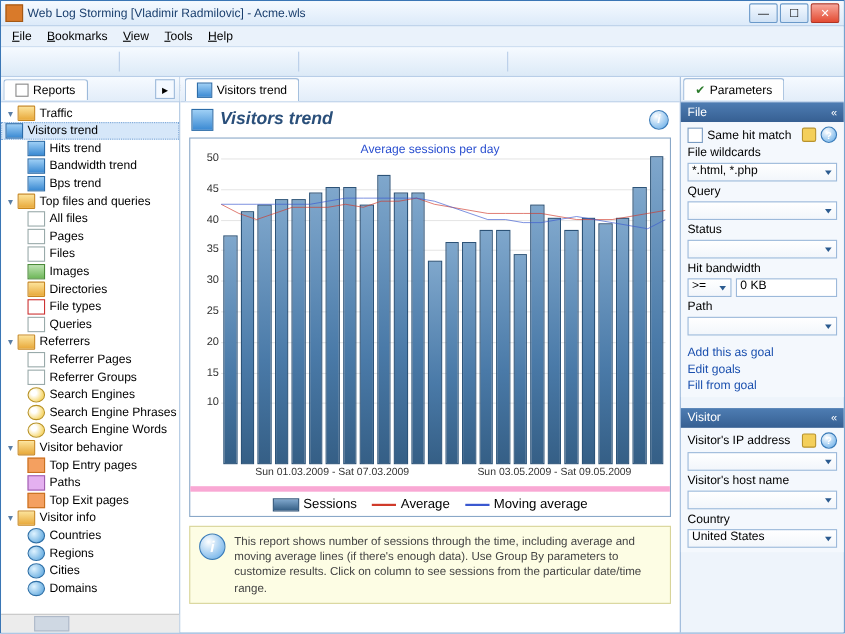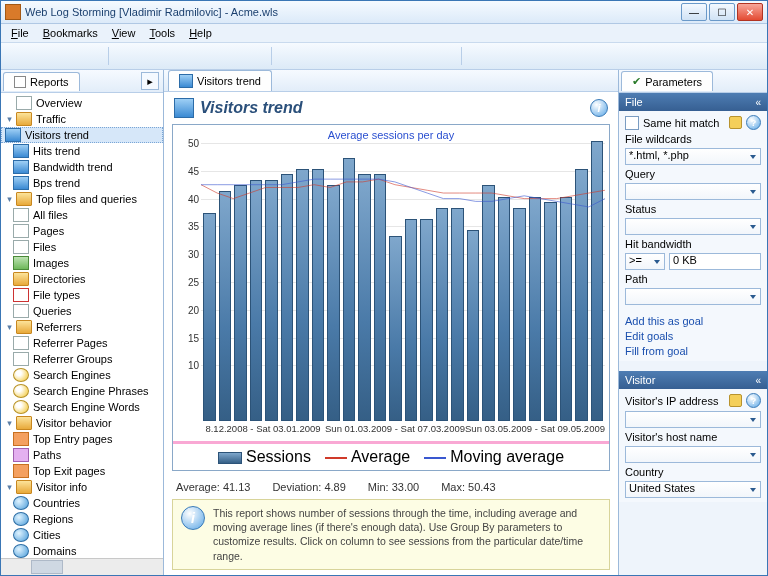--- a/index.html
+++ b/index.html
@@ -27,21 +27,21 @@
 .tree .item{display:flex;align-items:center;padding:1px 2px 1px 4px;white-space:nowrap;cursor:default;}
 .tree .item.section{font-weight:normal;color:#000;}
 .tree .item.sel{background:#d6e7f9;border:1px dotted #7aa6d6;padding:0 1px 0 3px;}
 .tree .exp{width:9px;text-align:center;color:#5a7ea6;margin-right:2px;font-size:9px;}
 .tree .ico{width:14px;height:12px;margin-right:4px;}
 .tree .ico.folder{background:linear-gradient(#fce39a,#e8a93a);border:1px solid #c8871f;border-radius:1px;}
 .tree .ico.file{background:#fff;border:1px solid #9aa;}
 .tree .ico.chart{background:linear-gradient(#9ecff5,#3b8ad3);border:1px solid #2c6ca8;}
 .tree .ico.magnify{background:radial-gradient(circle at 35% 35%,#fff 20%,#f7d974 70%);border:1px solid #b89328;border-radius:50%;}
 .tree .ico.globe{background:radial-gradient(circle at 35% 35%,#dff3ff,#4b9cd9);border:1px solid #2e6fa6;border-radius:50%;}
-.tree .sub{padding-left:12px;}
+.tree .sub{padding-left:24px;}
 .hscroll{height:16px;background:#ececec;border-top:1px solid #c8c8c8;position:relative;}
 .hscroll .thumb{position:absolute;left:30px;width:30px;top:1px;bottom:1px;background:#cfd8e3;border:1px solid #aeb9c8;}
 .center{flex:1;display:flex;flex-direction:column;background:#fff;min-width:0;}
 .center .tabhdr{padding-left:4px;}
 .center .tabhdr .tab .tico{width:12px;height:12px;}
 .rpt-title{display:flex;align-items:center;padding:6px 10px 2px 10px;}
 .rpt-title .tico{width:18px;height:18px;margin-right:6px;background:linear-gradient(#9ecff5,#3b8ad3);border:1px solid #2c6ca8;}
 .rpt-title h2{margin:0;font-size:16px;font-style:italic;font-weight:bold;color:#2a4f7a;flex:1;}
 .rpt-title .info{width:16px;height:16px;border-radius:50%;background:radial-gradient(circle at 35% 30%,#fff,#5aa6e6);border:1px solid #3a7bb8;color:#fff;font-style:italic;font-weight:bold;display:flex;align-items:center;justify-content:center;font-size:11px;}
 .chartbox{margin:4px 8px;border:1px solid #8aa8c8;background:#fff;}
@@ -49,21 +49,21 @@
 .plot{position:relative;height:298px;margin:2px 4px 0 28px;}
 .yaxis{position:absolute;left:-24px;top:0;bottom:20px;width:22px;}
 .ytick{position:absolute;right:0;font-size:10px;color:#333;transform:translateY(50%);}
 .grid{position:absolute;left:0;right:0;top:0;bottom:20px;}
 .gline{position:absolute;left:0;right:0;border-top:1px solid #e6e6e6;}
 .bars{position:absolute;left:0;right:0;top:0;bottom:20px;display:flex;align-items:flex-end;gap:3px;padding:0 2px;}
 .bar{flex:1;background:linear-gradient(#7fa7cc,#4a7aa8 60%,#355f86);border:1px solid #2c5378;}
 svg.lines{position:absolute;left:0;right:0;top:0;bottom:20px;width:100%;height:calc(100% - 20px);}
 .xaxis{position:absolute;left:0;right:0;bottom:0;height:18px;display:flex;font-size:9.5px;color:#333;}
 .xaxis span{flex:1;text-align:center;white-space:nowrap;}
-.legend{display:flex;justify-content:center;gap:14px;padding:4px 0;border-top:3px solid #f9a8d4;font-size:16px;align-items:center;}
+.legend{display:flex;justify-content:center;gap:14px;padding:4px 0;border-top:5px solid #f9a8d4;font-size:12px;align-items:center;}
 .lg-box{width:22px;height:10px;background:linear-gradient(#7fa7cc,#355f86);border:1px solid #2c5378;display:inline-block;margin-right:4px;vertical-align:middle;}
 .lg-line{width:22px;height:0;display:inline-block;margin-right:4px;vertical-align:middle;}
 .stats{margin:4px 8px 0 8px;font-size:11px;color:#333;display:flex;gap:22px;padding:2px 4px;}
 .note{margin:4px 8px 6px 8px;background:#fdfde4;border:1px solid #d8d49a;padding:6px 8px;display:flex;gap:8px;font-size:10.5px;color:#444;line-height:1.35;}
 .note .bigi{width:22px;height:22px;border-radius:50%;background:radial-gradient(circle at 35% 30%,#fff,#5aa6e6);border:1px solid #3a7bb8;color:#fff;font-style:italic;font-weight:bold;display:flex;align-items:center;justify-content:center;font-size:14px;flex-shrink:0;}
 .right{width:148px;background:#eef4fb;border-left:1px solid #9cb9da;display:flex;flex-direction:column;}
 .phdr{background:linear-gradient(#4e7db3,#365f92);color:#fff;padding:3px 6px;font-size:11px;display:flex;align-items:center;}
 .phdr .chev{margin-left:auto;font-size:10px;}
 .pbody{padding:4px 6px;display:flex;flex-direction:column;gap:3px;font-size:11px;background:#f4f8fd;}
 .pbody .row{display:flex;align-items:center;gap:4px;}
@@ -144,25 +144,20 @@
 
     <div class="left">
       <div class="tabhdr">
         <div class="tab">
             <span class="tico" style="width:10px;height:10px;background:#fff;border:1px solid #888"></span>
             <span>Reports</span>
           </div>
         <div class="ricon">▸</div>
       </div>
       <div class="tree">
-        <div class="item section">
-            <span class="exp"></span>
-            <span class="ico file"></span>
-            <span>Overview</span>
-          </div>
         <div class="item section">
             <span class="exp">▾</span>
             <span class="ico folder"></span>
             <span>Traffic</span>
           </div>
         <div class="item sub sel">
             <span class="ico chart"></span>
             <span>Visitors trend</span>
           </div>
         <div class="item sub">
@@ -343,36 +338,29 @@
               <div class="bar" style="height: 78%;"></div>
               <div class="bar" style="height: 80%;"></div>
               <div class="bar" style="height: 90%;"></div>
               <div class="bar" style="height: 100%;"></div>
             </div>
           <svg class="lines" id="lines" preserveAspectRatio="none" viewBox="0 0 100 100">
               <path d="M0 15 L4 18 L8 20 L12 18 L16 16 L20 16 L24 16 L28.000000000000004 15 L32 16 L36 14 L40 14 L44 13 L48 15 L52 16 L56.00000000000001 17 L60 18 L64 18 L68 18 L72 18 L76 19 L80 20 L84 20 L88 20 L92 19 L96 18 L100 17 " fill="none" stroke="#d03a2a" stroke-width="0.6" vector-effect="non-scaling-stroke"></path>
               <path d="M0 15 L4 15 L8 15 L12 15 L16 15 L20 15 L24 14 L28.000000000000004 13 L32 13 L36 13 L40 13 L44 13 L48 14 L52 16 L56.00000000000001 18 L60 20 L64 20 L68 21 L72 21 L76 20 L80 19 L84 20 L88 21 L92 22 L96 23 L100 20 " fill="none" stroke="#3a58d0" stroke-width="0.6" vector-effect="non-scaling-stroke"></path>
             </svg>
           <div class="xaxis" id="xaxis">
-              <span>8.12.2008 - Sat 03.01.2009</span>
               <span>Sun 01.03.2009 - Sat 07.03.2009</span>
               <span>Sun 03.05.2009 - Sat 09.05.2009</span>
             </div>
         </div>
         <div class="legend">
           <span><span class="lg-box"></span><span>Sessions</span></span>
           <span><span class="lg-line" style="border-top:2px solid #d03a2a"></span><span>Average</span></span>
           <span><span class="lg-line" style="border-top:2px solid #3a58d0"></span><span>Moving average</span></span>
         </div>
-      </div>
-      <div class="stats">
-        <span>Average: 41.13</span>
-        <span>Deviation: 4.89</span>
-        <span>Min: 33.00</span>
-        <span>Max: 50.43</span>
       </div>
       <div class="note">
         <div class="bigi">i</div>
         <div>This report shows number of sessions through the time, including average and moving average lines (if there's enough data). Use Group By parameters to customize results. Click on column to see sessions from the particular date/time range.</div>
       </div>
     </div>
 
     <div class="right">
       <div class="tabhdr">
           <div class="tab">

